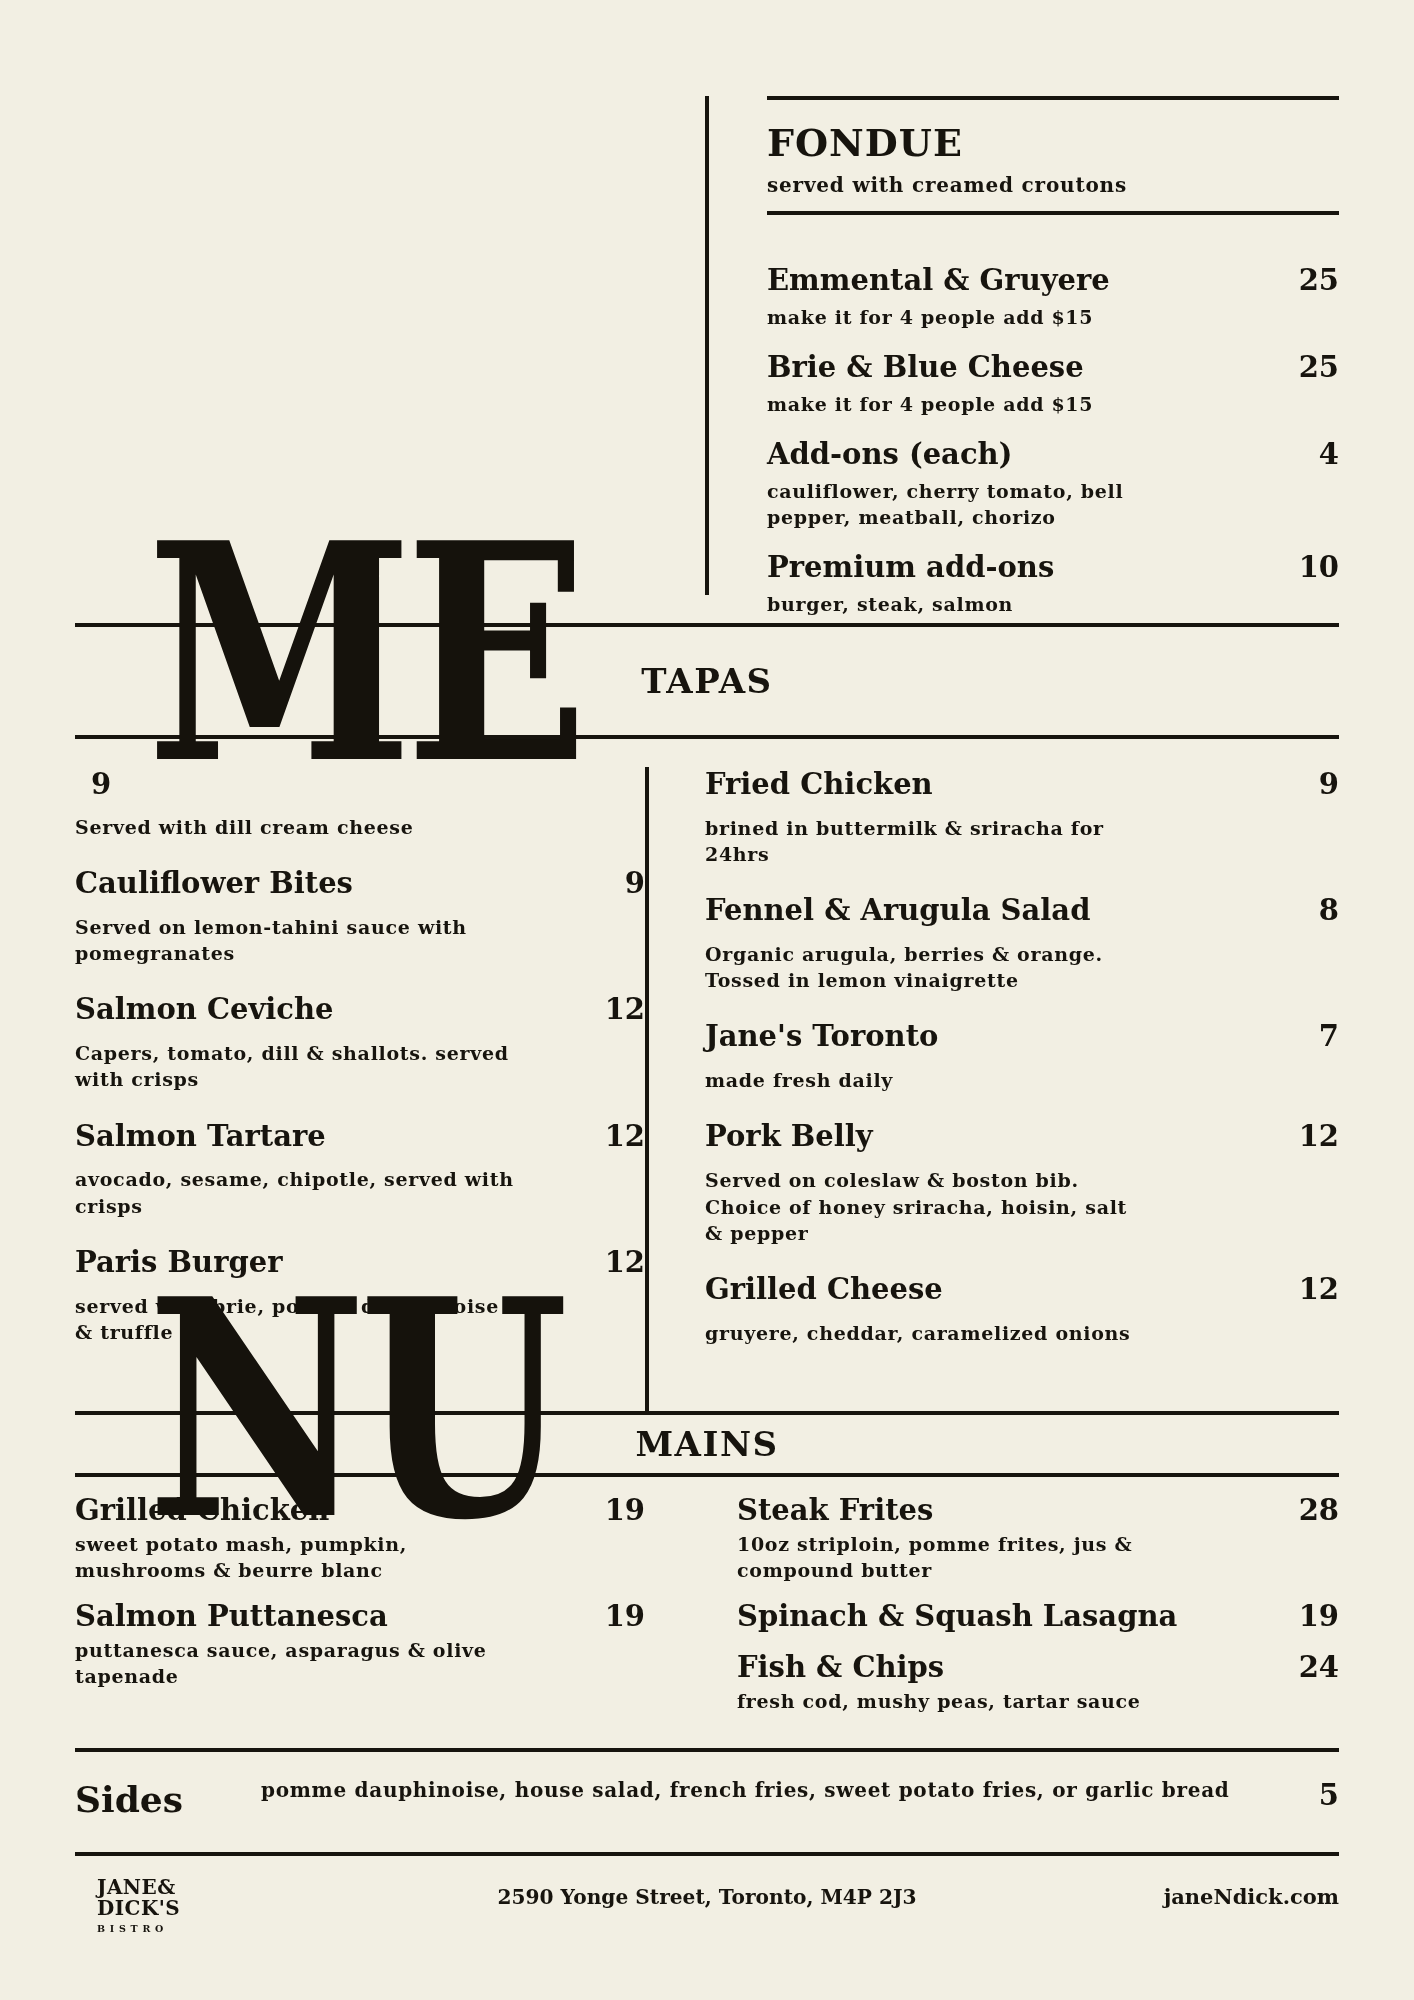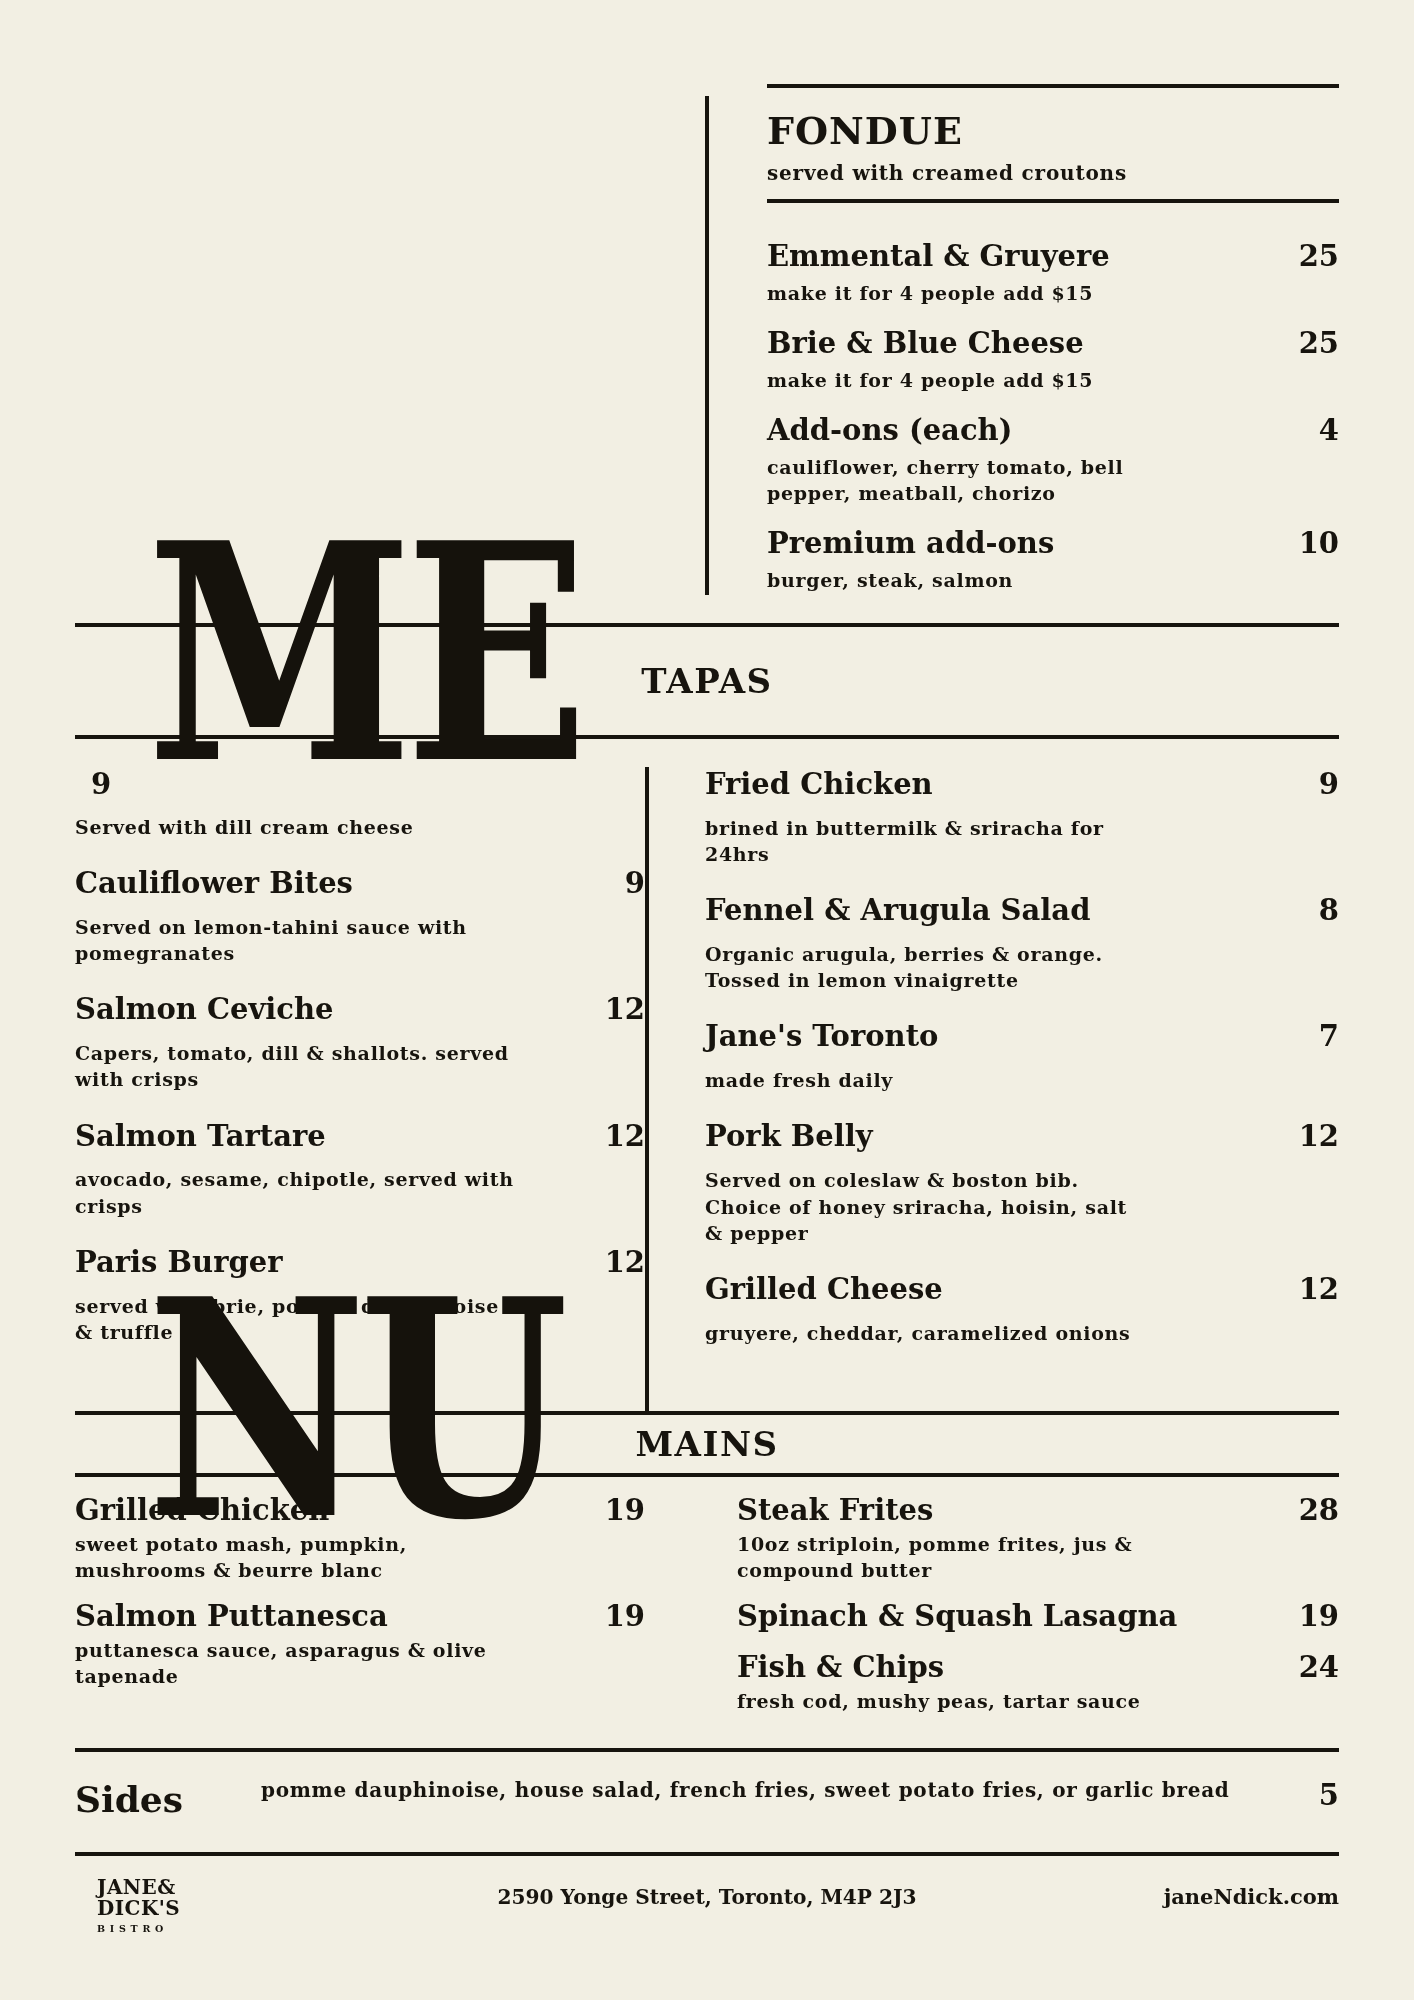--- a/index.html
+++ b/index.html
@@ -20,26 +20,26 @@
     font-size:300px; font-weight:bold; line-height:0.84;
     letter-spacing:-0.03em;
     transform:scaleX(0.80); transform-origin:left top;
     white-space:pre; color:#15120c;
   }
   .logo span { display:block; }
   .header-vrule {
     position:absolute; left:630px; top:56px;
     width:4px; height:499px; background:#17140e;
   }
-  .header-right { position:absolute; left:692px; right:0; top:44px; }
+  .header-right { position:absolute; left:692px; right:0; top:56px; }
   .hrule { border-top:4px solid #17140e; }
   .fondue-head { padding:20px 0 14px 0; }
   .fondue-title { font-size:38px; font-weight:bold; letter-spacing:1px; }
   .fondue-sub { font-size:20px; font-weight:bold; letter-spacing:0.8px; margin-top:8px; }
-  .fondue-items { padding-top:36px; }
+  .fondue-items { padding-top:48px; }
 
   
   .menu-item { margin-bottom:22px; }
   .item-row { display:flex; justify-content:space-between; align-items:baseline; }
   .item-name { font-size:29px; font-weight:bold; line-height:1.2; }
   .item-price { font-size:29px; font-weight:bold; margin-left:16px; }
   .item-desc { font-size:19px; font-weight:bold; letter-spacing:0.7px; line-height:1.38; margin-top:8px; }
   .fondue-items .item-desc { max-width:390px; margin-top:6px; }
   .fondue-items .menu-item { margin-bottom:20px; }
 

